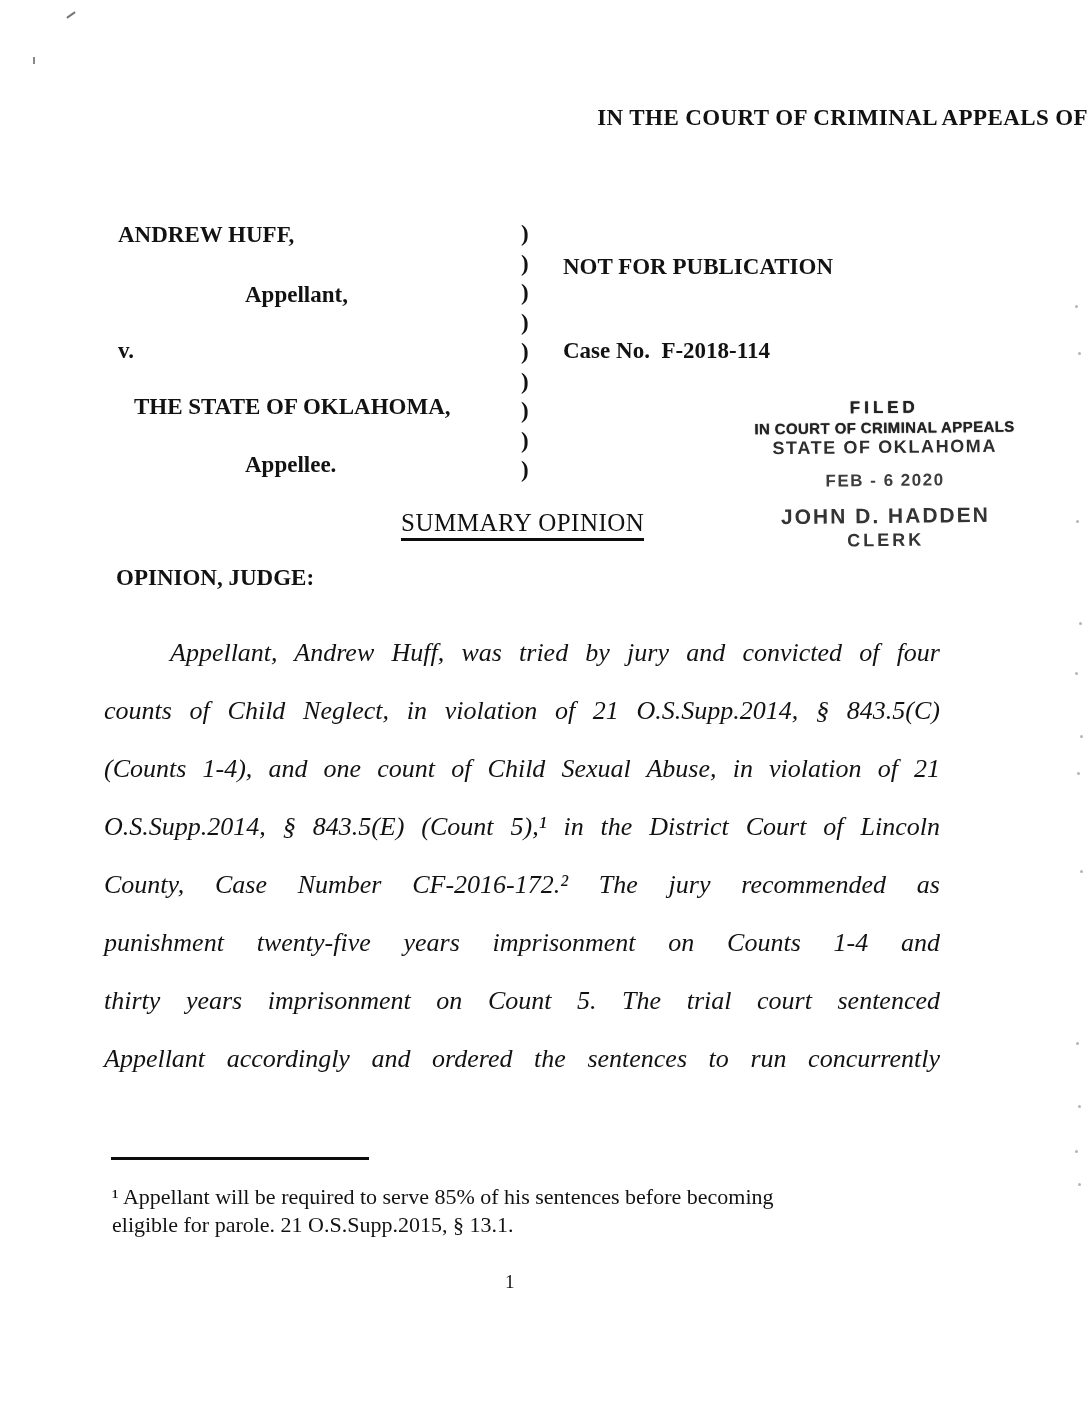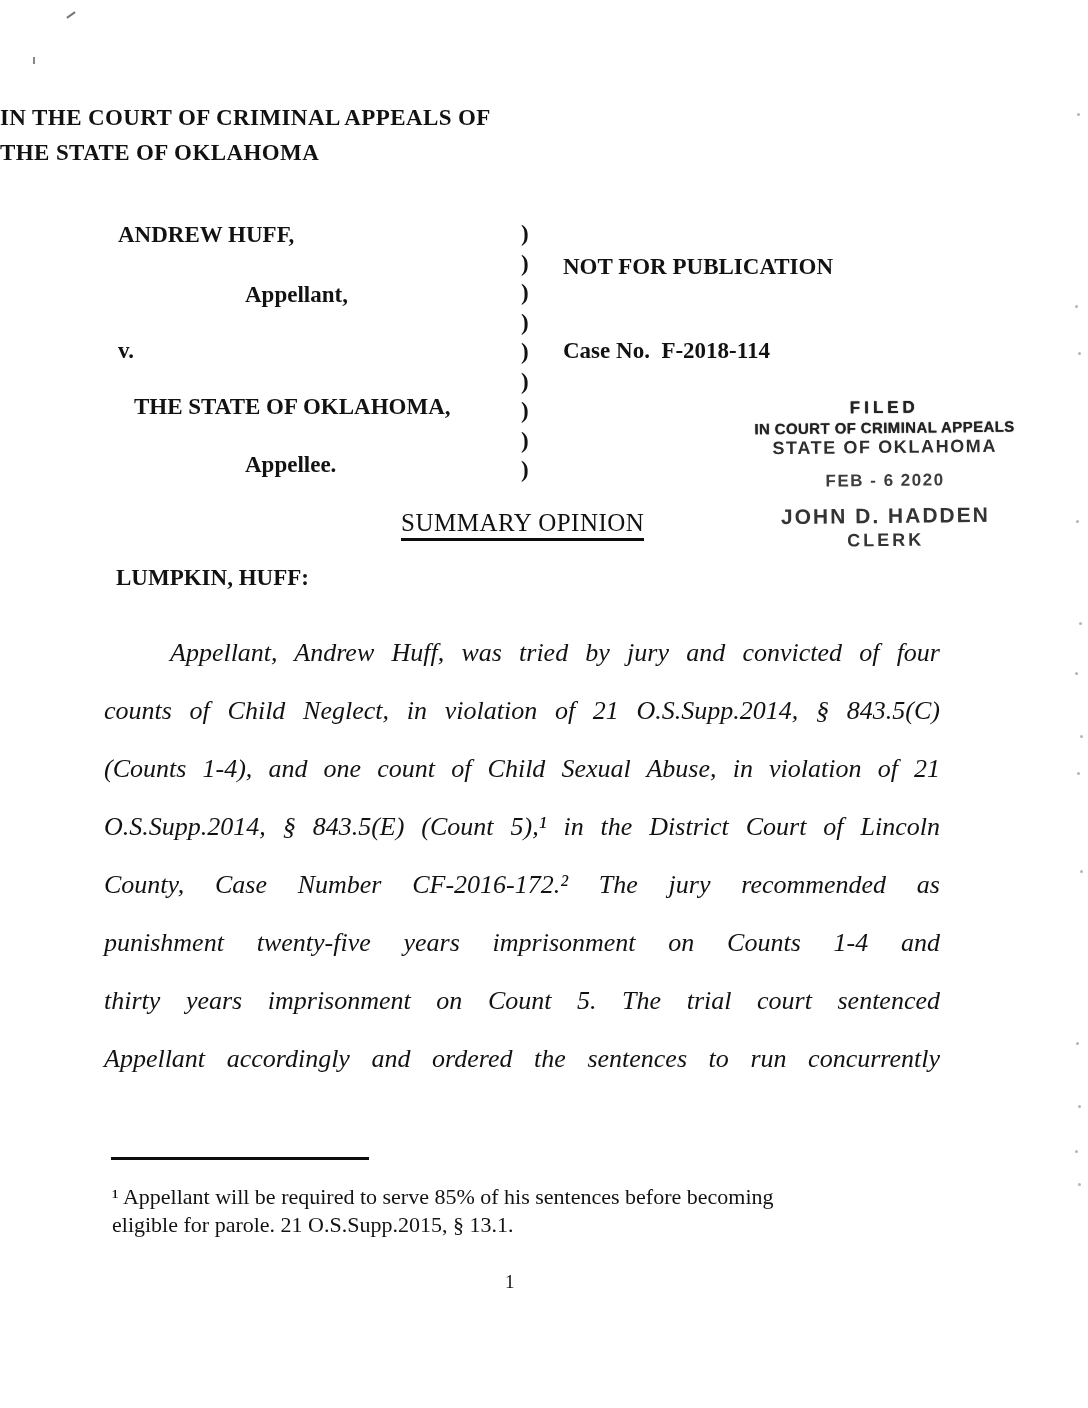--- a/index.html
+++ b/index.html
@@ -17,21 +17,21 @@
     font-family: "Liberation Serif", "DejaVu Serif", serif;
     color: #121212;
   }
   .abs { position: absolute; }
 
   
   .court-title {
     top: 100px;
     left: 0;
     width: 1088px;
-    text-align: left;
+    text-align: right;
     font-weight: bold;
     font-size: 23px;
     line-height: 35px;
     letter-spacing: 0.4px;
   }
 
   
   .caption-text {
     font-weight: bold;
     font-size: 23px;
@@ -202,21 +202,20 @@
   <div class="speck" style="left:1080px;top:735px;"></div>
   <div class="speck" style="left:1077px;top:772px;"></div>
   <div class="speck" style="left:1080px;top:870px;"></div>
   <div class="speck" style="left:1076px;top:1042px;"></div>
   <div class="speck" style="left:1078px;top:1105px;"></div>
   <div class="speck" style="left:1075px;top:1150px;"></div>
   <div class="speck" style="left:1078px;top:1183px;"></div>
 
   <div class="abs court-title">
     <div>IN THE COURT OF CRIMINAL APPEALS OF</div>
-    <div>THE STATE OF OKLAHOMA</div>
   </div>
 
   <div class="abs caption-text p-appellant">ANDREW HUFF,</div>
   <div class="abs caption-text p-appellant-role">Appellant,</div>
   <div class="abs caption-text p-versus">v.</div>
   <div class="abs caption-text p-appellee">THE STATE OF OKLAHOMA,</div>
   <div class="abs caption-text p-appellee-role">Appellee.</div>
 
   <div class="abs paren-col">
       <div>)</div>
@@ -237,21 +236,21 @@
     <div class="stamp-filed">FILED</div>
     <div class="stamp-court">IN COURT OF CRIMINAL APPEALS</div>
     <div class="stamp-state">STATE OF OKLAHOMA</div>
     <div class="stamp-date">FEB - 6 2020</div>
     <div class="stamp-clerk-name">JOHN D. HADDEN</div>
     <div class="stamp-clerk-title">CLERK</div>
   </div>
 
   <div class="abs opinion-heading">SUMMARY OPINION</div>
 
-  <div class="abs judge-line">LUMPKIN, HUFF:</div>
+  <div class="abs judge-line">OPINION, JUDGE:</div>
 
   <div class="abs body-block">
     <div class="body-line first">Appellant, Andrew Huff, was tried by jury and convicted of four</div>
     <div class="body-line">counts of Child Neglect, in violation of 21 O.S.Supp.2014, § 843.5(C)</div>
     <div class="body-line">(Counts 1-4), and one count of Child Sexual Abuse, in violation of 21</div>
     <div class="body-line">O.S.Supp.2014, § 843.5(E) (Count 5),¹ in the District Court of Lincoln</div>
     <div class="body-line">County, Case Number CF-2016-172.² The jury recommended as</div>
     <div class="body-line">punishment twenty-five years imprisonment on Counts 1-4 and</div>
     <div class="body-line">thirty years imprisonment on Count 5. The trial court sentenced</div>
     <div class="body-line">Appellant accordingly and ordered the sentences to run concurrently</div>

